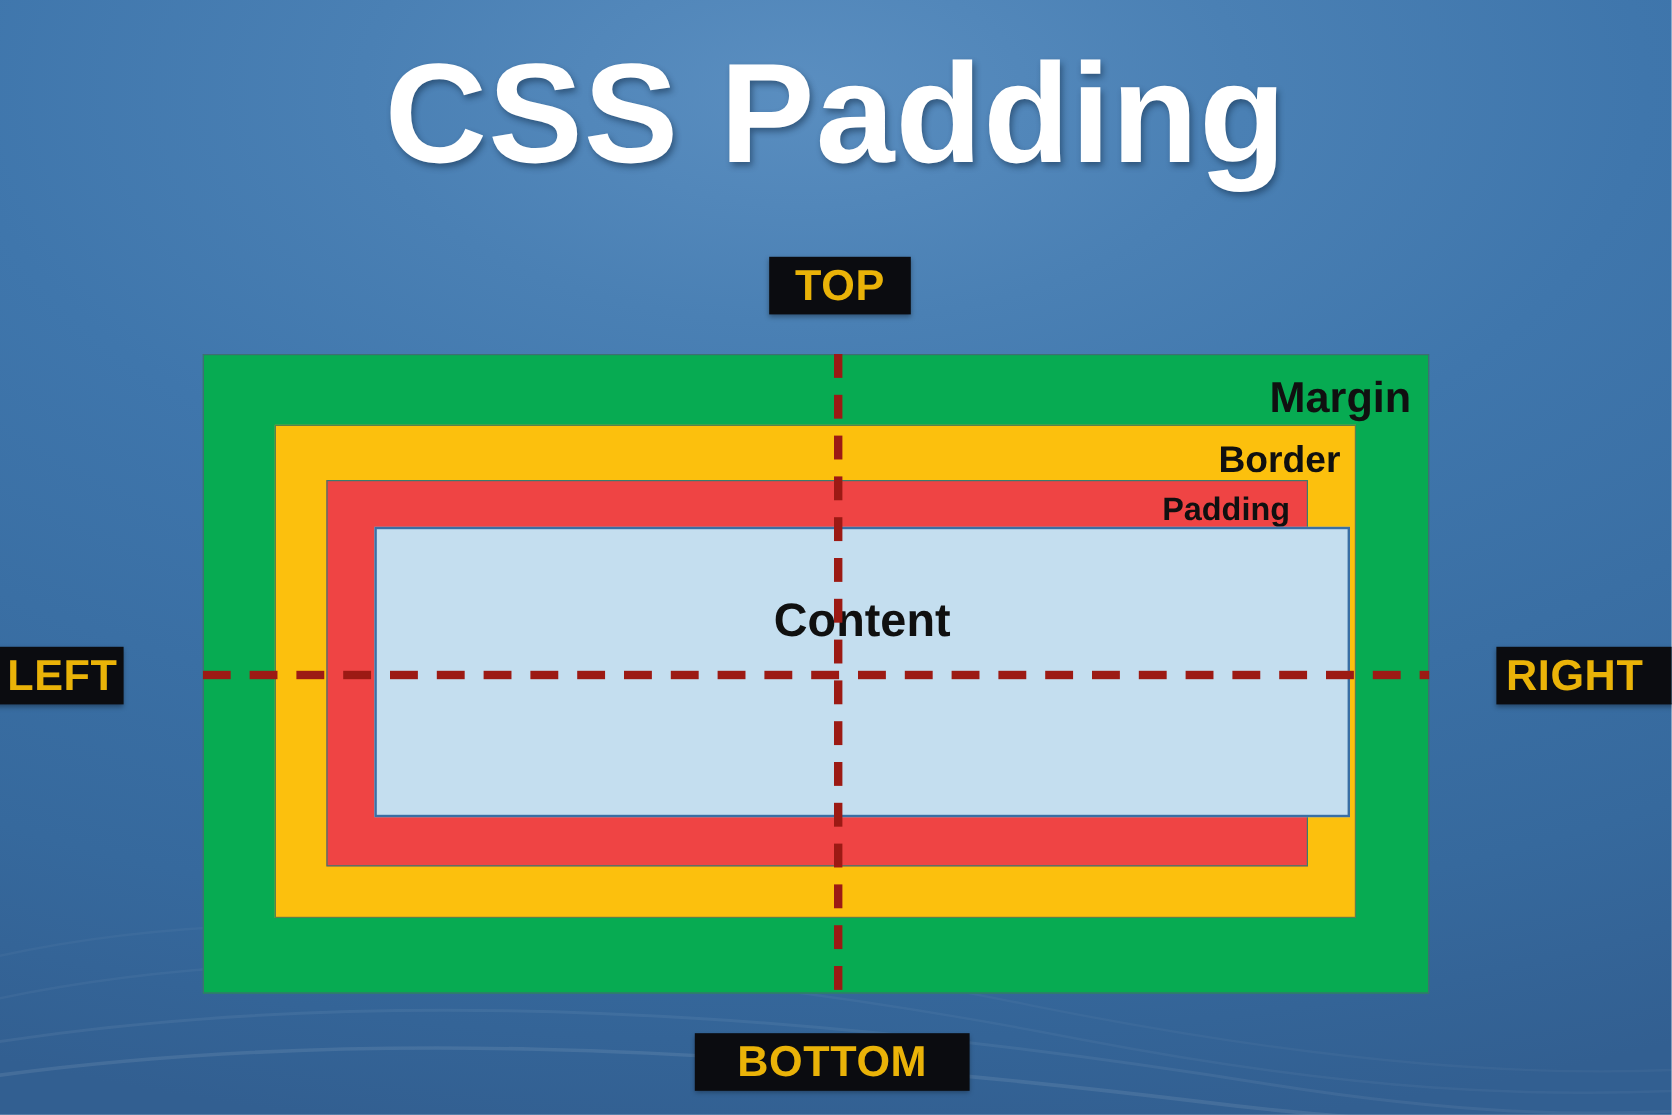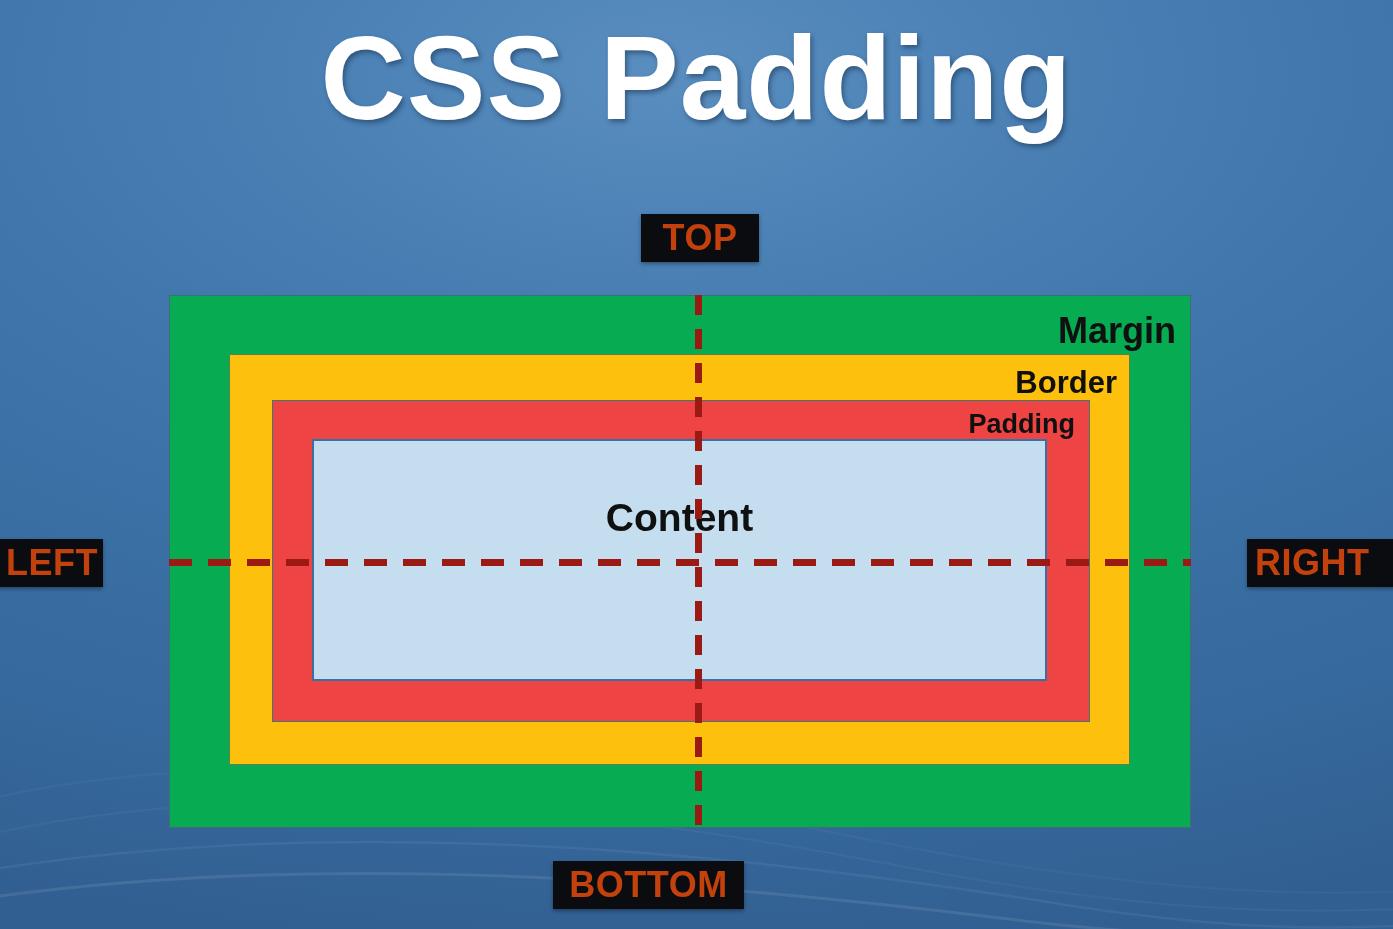--- a/index.html
+++ b/index.html
@@ -34,57 +34,57 @@
     left: 0;
     top: 0;
     width: 1393px;
     height: 929px;
   }
 
   
   #title {
     position: absolute;
     left: 0;
-    top: 17px;
+    top: 34px;
     width: 1393px;
     text-align: center;
     color: #ffffff;
     font-family: "Liberation Sans", sans-serif;
     font-weight: bold;
     font-size: 118px;
     letter-spacing: 1px;
     line-height: 1.05;
     text-shadow: 2px 3px 5px rgba(8,30,55,0.45);
     white-space: nowrap;
   }
 
   
   .dir-label {
     position: absolute;
     background: #0b0c10;
-    color: #c2410c;
+    color: #eab308;
     font-weight: bold;
     font-family: "Liberation Sans", sans-serif;
     letter-spacing: 0.5px;
     text-align: center;
     box-shadow: 0 2px 4px rgba(0,0,0,0.35);
     white-space: nowrap;
   }
   #label-top {
     left: 641px;
     top: 214px;
     width: 118px;
     height: 48px;
     line-height: 48px;
     font-size: 36px;
   }
   #label-bottom {
-    left: 553px;
+    left: 579px;
     top: 861px;
-    width: 191px;
+    width: 229px;
     height: 48px;
     line-height: 48px;
     font-size: 36px;
     text-align: center;
   }
   #label-left {
     left: -22px;
     top: 539px;
     width: 125px;
     height: 48px;
@@ -134,21 +134,21 @@
     width: 818px;
     height: 322px;
     background: #ef4444;
     border: 1px solid #3c7b6d;
     box-sizing: border-box;
   }
   #box-content {
     position: absolute;
     left: 39px;
     top: 38px;
-    width: 735px;
+    width: 813px;
     height: 242px;
     background: #c4deef;
     border: 2px solid #3a6fa4;
     box-sizing: border-box;
     padding-left: 12px;
   }
 
   
   .region-label {
     position: absolute;

